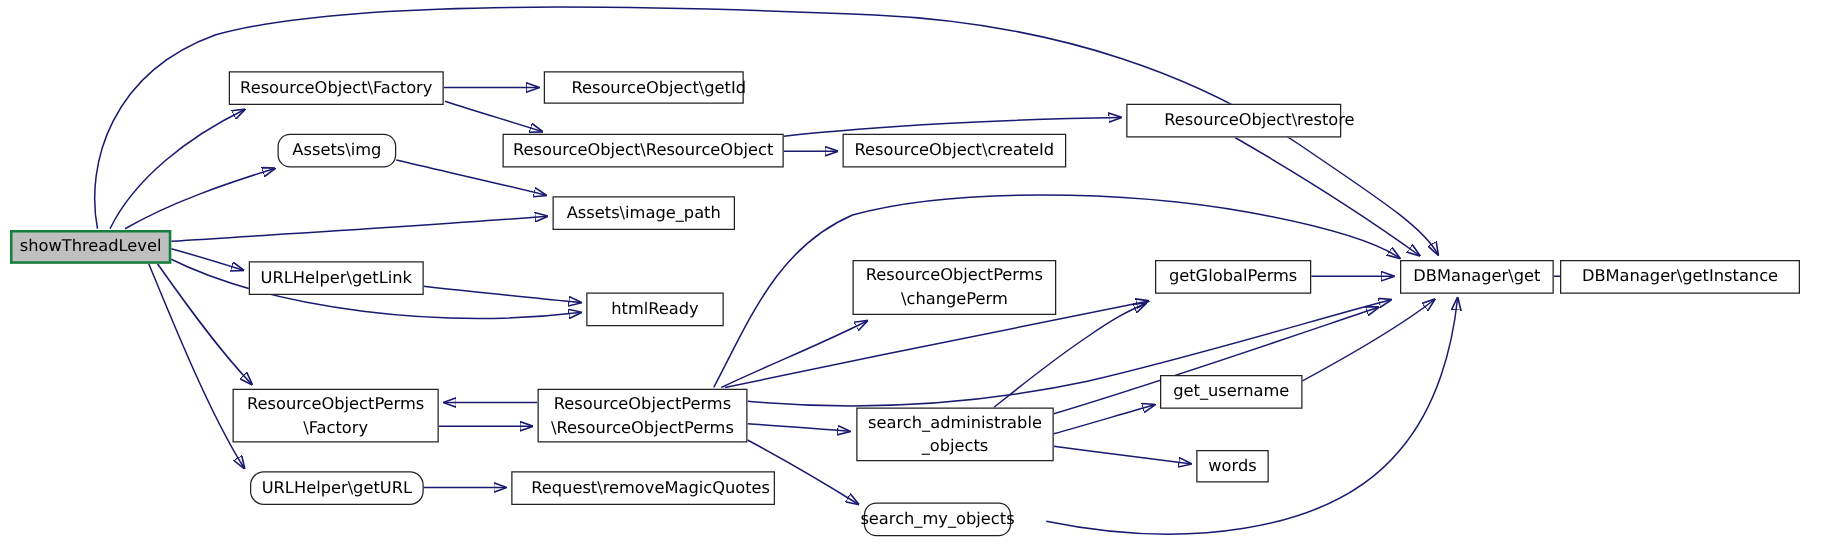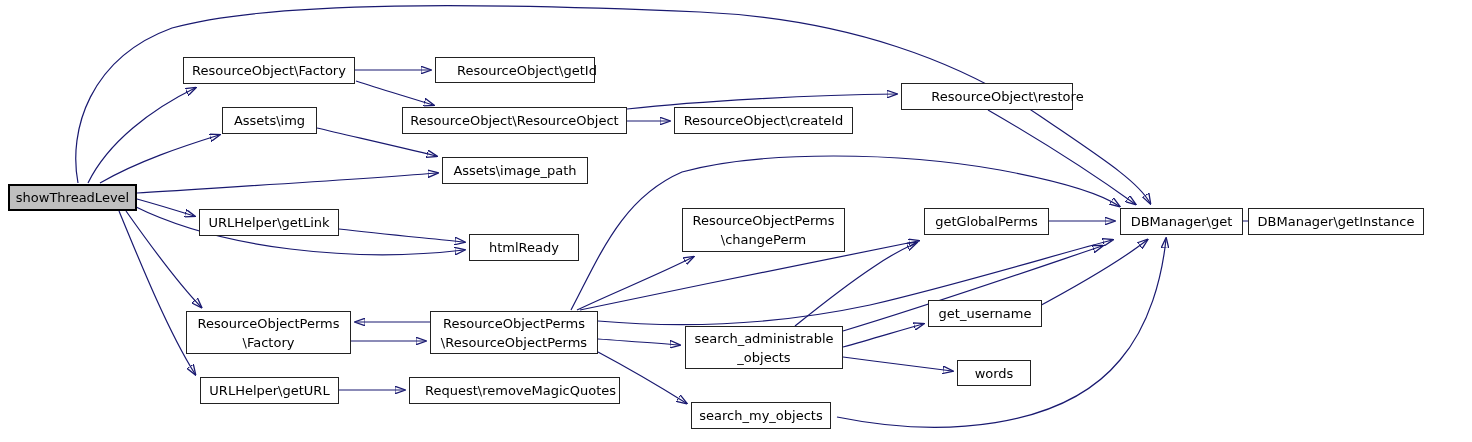--- a/index.html
+++ b/index.html
@@ -21,21 +21,21 @@
     font-size:13px;
     line-height:19px;
     display:flex;align-items:center;justify-content:center;
     text-align:center;
     white-space:pre-line;
     padding:1px 4px;
     cursor:pointer;
   }
   .node.root{
     background:#bfbfbf;
-    border:2px solid #000000;
+    border:2px solid #15803d;
     cursor:default;
   }
 </style>
 </head>
 <body>
 
 <div id="canvas">
 
   <svg id="edges" width="1472" height="442" viewBox="0 0 1472 442">
     <defs>
@@ -73,37 +73,37 @@
     <path d="M 843,347 C 872,339 898,331 923,324" marker-end="url(#arrow)"></path>
     <path d="M 843,357 C 880,362 920,367 952,371" marker-end="url(#arrow)"></path>
     <path d="M 1034,309 C 1075,287 1118,263 1147,240" marker-end="url(#arrow)"></path>
     <path d="M 837,417 C 940,438 1062,430 1120,360 C 1150,325 1162,277 1166,239" marker-end="url(#arrow)"></path>
     <path d="M 1049,221 L 1114,221" marker-end="url(#arrow)"></path>
   </svg>
 
   <div class="node root" style="left:8px;top:184px;width:129px;height:27px;">showThreadLevel</div>
   <div class="node" style="left:183px;top:57px;width:172px;height:27px;">ResourceObject\Factory</div>
   <div class="node" style="left:435px;top:57px;width:160px;height:26px;padding-left:28px;">ResourceObject\getId</div>
-  <div class="node" style="left:222px;top:107px;width:95px;height:27px;">Assets\img</div>
+  <div class="node" style="left:222px;top:107px;width:95px;height:27px;border-radius:10px;">Assets\img</div>
   <div class="node" style="left:402px;top:107px;width:225px;height:27px;">ResourceObject\ResourceObject</div>
   <div class="node" style="left:674px;top:107px;width:179px;height:27px;">ResourceObject\createId</div>
   <div class="node" style="left:901px;top:83px;width:172px;height:27px;padding-left:45px;">ResourceObject\restore</div>
   <div class="node" style="left:199px;top:209px;width:140px;height:27px;">URLHelper\getLink</div>
   <div class="node" style="left:442px;top:157px;width:146px;height:27px;">Assets\image_path</div>
   <div class="node" style="left:469px;top:234px;width:110px;height:27px;">htmlReady</div>
   <div class="node" style="left:682px;top:208px;width:163px;height:44px;">ResourceObjectPerms
 \changePerm</div>
   <div class="node" style="left:924px;top:208px;width:125px;height:27px;">getGlobalPerms</div>
   <div class="node" style="left:1120px;top:208px;width:123px;height:27px;">DBManager\get</div>
-  <div class="node" style="left:1248px;top:208px;width:176px;height:27px;">DBManager\getInstance</div>
+  <div class="node" style="left:1248px;top:208px;width:192px;height:27px;">DBManager\getInstance</div>
   <div class="node" style="left:186px;top:311px;width:165px;height:43px;">ResourceObjectPerms
 \Factory</div>
   <div class="node" style="left:430px;top:311px;width:168px;height:43px;">ResourceObjectPerms
 \ResourceObjectPerms</div>
-  <div class="node" style="left:200px;top:377px;width:139px;height:27px;">URLHelper\getURL</div>
+  <div class="node" style="left:200px;top:377px;width:139px;height:27px;border-radius:11px;">URLHelper\getURL</div>
   <div class="node" style="left:409px;top:377px;width:211px;height:27px;padding-left:16px;">Request\removeMagicQuotes</div>
   <div class="node" style="left:685px;top:326px;width:158px;height:43px;">search_administrable
 _objects</div>
   <div class="node" style="left:928px;top:300px;width:114px;height:27px;">get_username</div>
-  <div class="node" style="left:957px;top:360px;width:74px;height:26px;">words</div>
-  <div class="node" style="left:691px;top:402px;width:140px;height:27px;">search_my_objects</div>
+  <div class="node" style="left:957px;top:360px;width:58px;height:26px;">words</div>
+  <div class="node" style="left:691px;top:402px;width:118px;height:27px;border-radius:10px;">search_my_objects</div>
 
 </div>
 
 </body></html>

